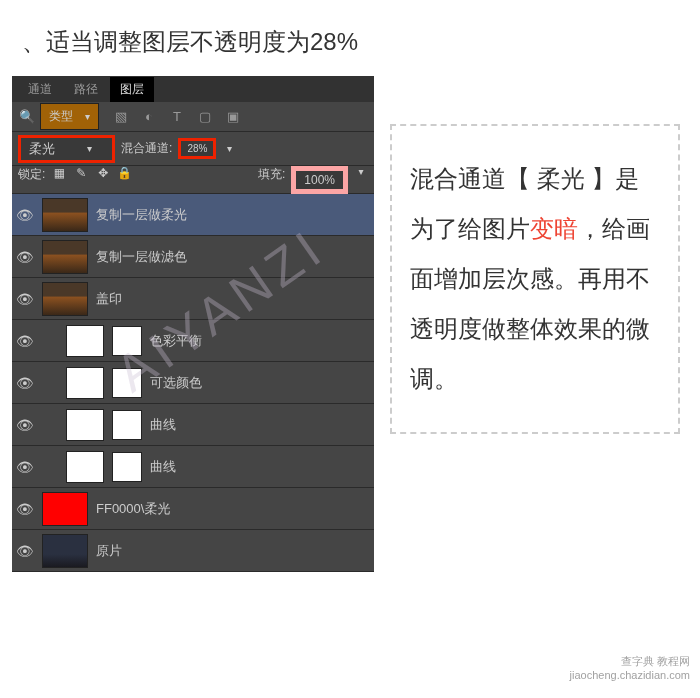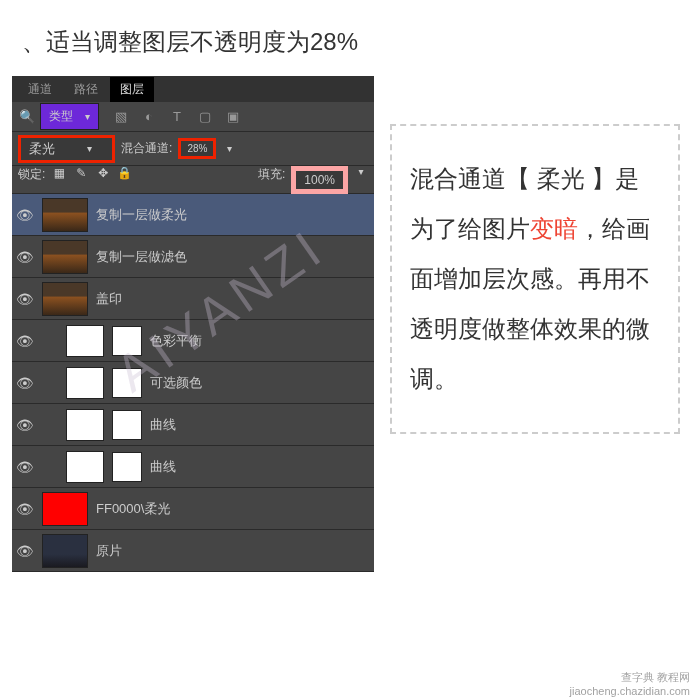--- a/index.html
+++ b/index.html
@@ -5,21 +5,21 @@
 * { margin: 0; padding: 0; box-sizing: border-box; }
 body { width: 700px; height: 698px; background: #fff; font-family: "Microsoft YaHei", sans-serif; position: relative; }
 .step-text { padding: 18px 20px 10px 22px; font-size: 24px; line-height: 48px; color: #333; }
 .main-content { display: flex; align-items: flex-start; padding-left: 12px; }
 .ps-panel { width: 362px; background: #454545; color: #ccc; font-size: 13px; }
 .tabs { display: flex; background: #323232; height: 26px; align-items: flex-end; padding-left: 6px; gap: 2px; }
 .tab { padding: 4px 10px; font-size: 12px; color: #999; }
 .tab.active { background: #000000; color: #ddd; }
 .filter-row { display: flex; align-items: center; height: 30px; padding: 0 6px; gap: 4px; border-bottom: 1px solid #2a2a2a; }
 .search-btn { width: 18px; height: 18px; display: flex; align-items: center; justify-content: center; }
-.type-select { background: #6d28d9; border: 1px solid #222; padding: 4px 8px; font-size: 12px; display: flex; align-items: center; gap: 12px; }
+.type-select { background: #a16207; border: 1px solid #222; padding: 4px 8px; font-size: 12px; display: flex; align-items: center; gap: 12px; }
 .type-select::after { content: "▾"; font-size: 10px; }
 .filter-icons { display: flex; gap: 8px; margin-left: 8px; }
 .filter-icons span { width: 20px; height: 18px; display: flex; align-items: center; justify-content: center; color: #999; font-size: 13px; }
 .blend-row { display: flex; align-items: center; height: 34px; padding: 0 6px; gap: 6px; border-bottom: 1px solid #2a2a2a; }
 .blend-select { background: #393939; border: 3px solid #e20; padding: 2px 20px 2px 8px; font-size: 13px; display: flex; align-items: center; gap: 20px; position: relative; }
 .blend-select::after { content: "▾"; font-size: 10px; margin-left: 12px; }
 .label { font-size: 12px; }
 .opacity-box { border: 3px solid #e20; padding: 2px 6px; font-size: 10px; background: #393939; }
 .dropdown-arrow { width: 14px; font-size: 10px; text-align: center; }
 .lock-row { display: flex; align-items: flex-start; height: 28px; padding: 0 6px; gap: 6px; border-bottom: 1px solid #2a2a2a; font-size: 12px; }
@@ -33,21 +33,21 @@
 .thumb.img { background: linear-gradient(to bottom, #4a3828 40%, #8a5020 45%, #3a2818 100%); }
 .thumb.white { background: #fff; }
 .thumb.red { background: #f00; }
 .thumb.dark { background: linear-gradient(to bottom, #2a3040 60%, #1a1a20 100%); }
 .thumb.adj { width: 38px; height: 32px; }
 .thumb.mask { width: 30px; height: 30px; background: #fff; }
 .indent { margin-left: 16px; }
 .layer-name { font-size: 13px; }
 .explain-box { margin-left: 16px; width: 290px; border: 2px dashed #ccc; padding: 28px 18px; font-size: 24px; line-height: 50px; color: #333; margin-top: 48px; }
 .explain-box .hl { color: #e43; }
-.watermark { position: absolute; bottom: 0; right: 10px; font-size: 11px; color: rgba(120,120,120,0.7); text-align: right; line-height: 14px; }
+.watermark { position: absolute; bottom: 16px; right: 10px; font-size: 11px; color: rgba(120,120,120,0.7); text-align: right; line-height: 14px; }
 .wm-diag { position: absolute; top: 280px; left: 100px; font-size: 52px; color: rgba(200,190,210,0.35); transform: rotate(-35deg); pointer-events: none; font-weight: 300; letter-spacing: 6px; }
 </style>
 </head>
 <body>
 
 <div class="step-text">
   <div>、适当调整图层不透明度为28%</div>
 </div>
 
 <div class="main-content">

